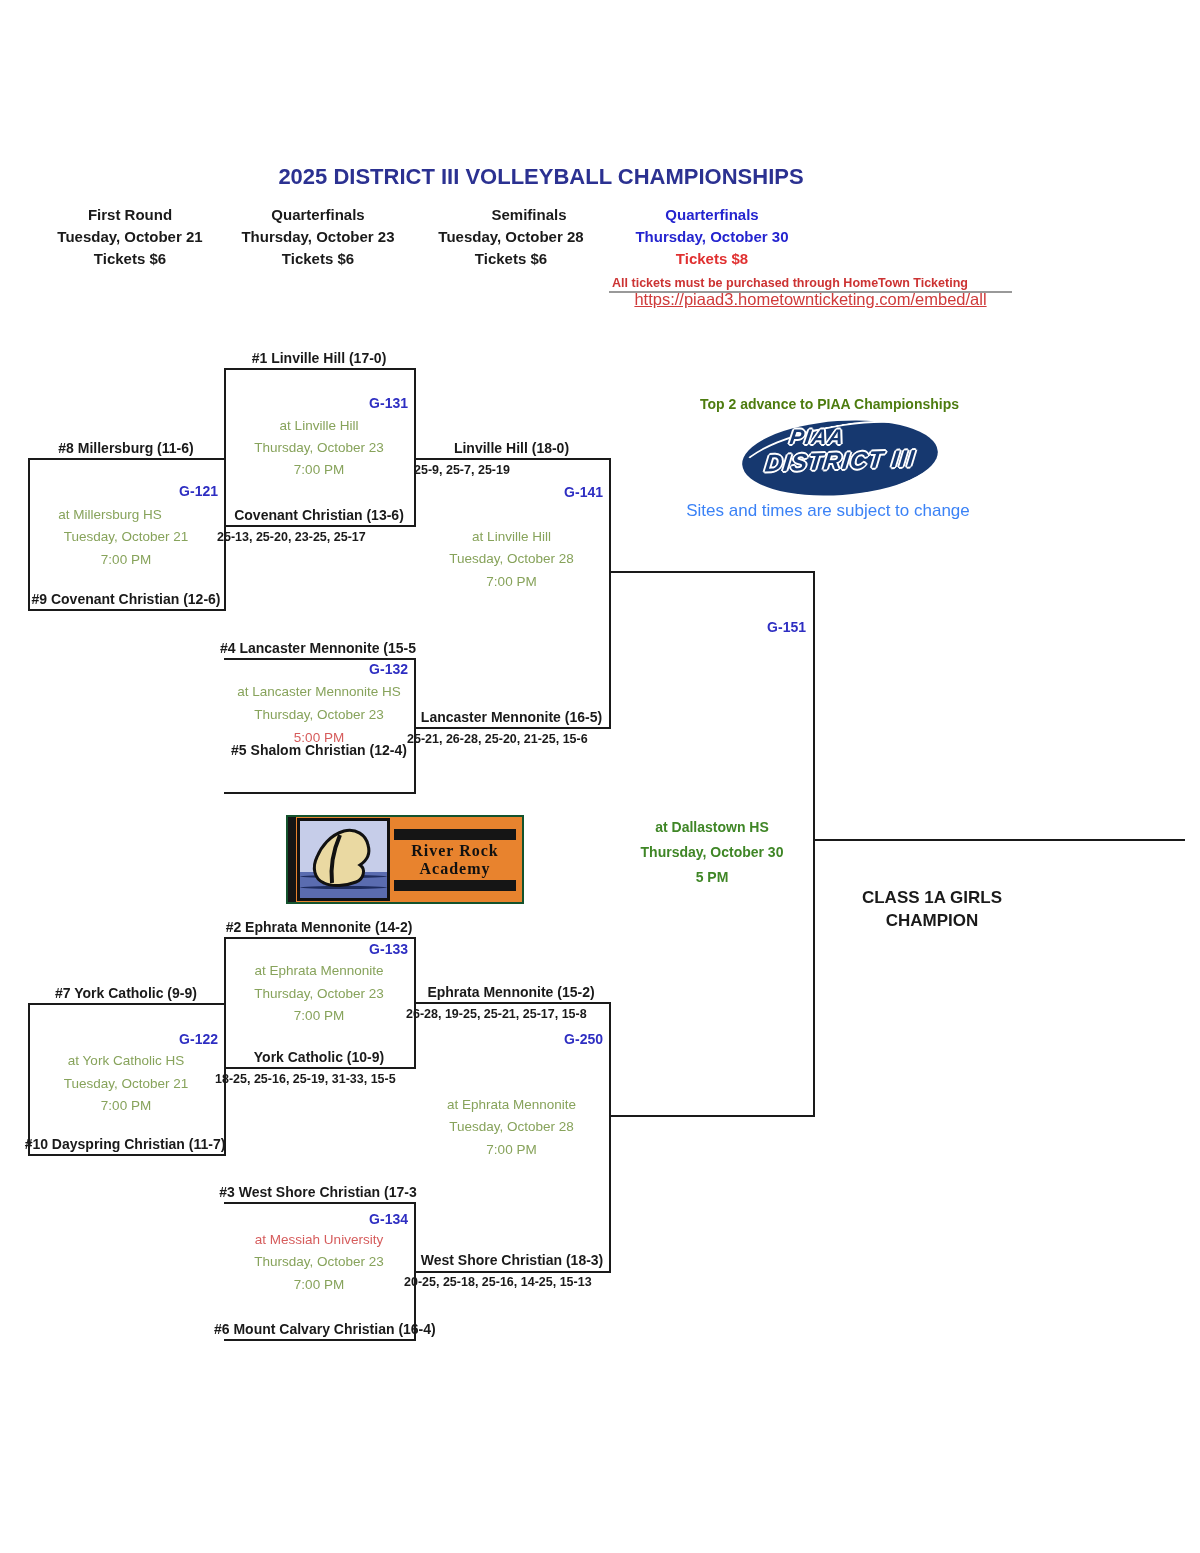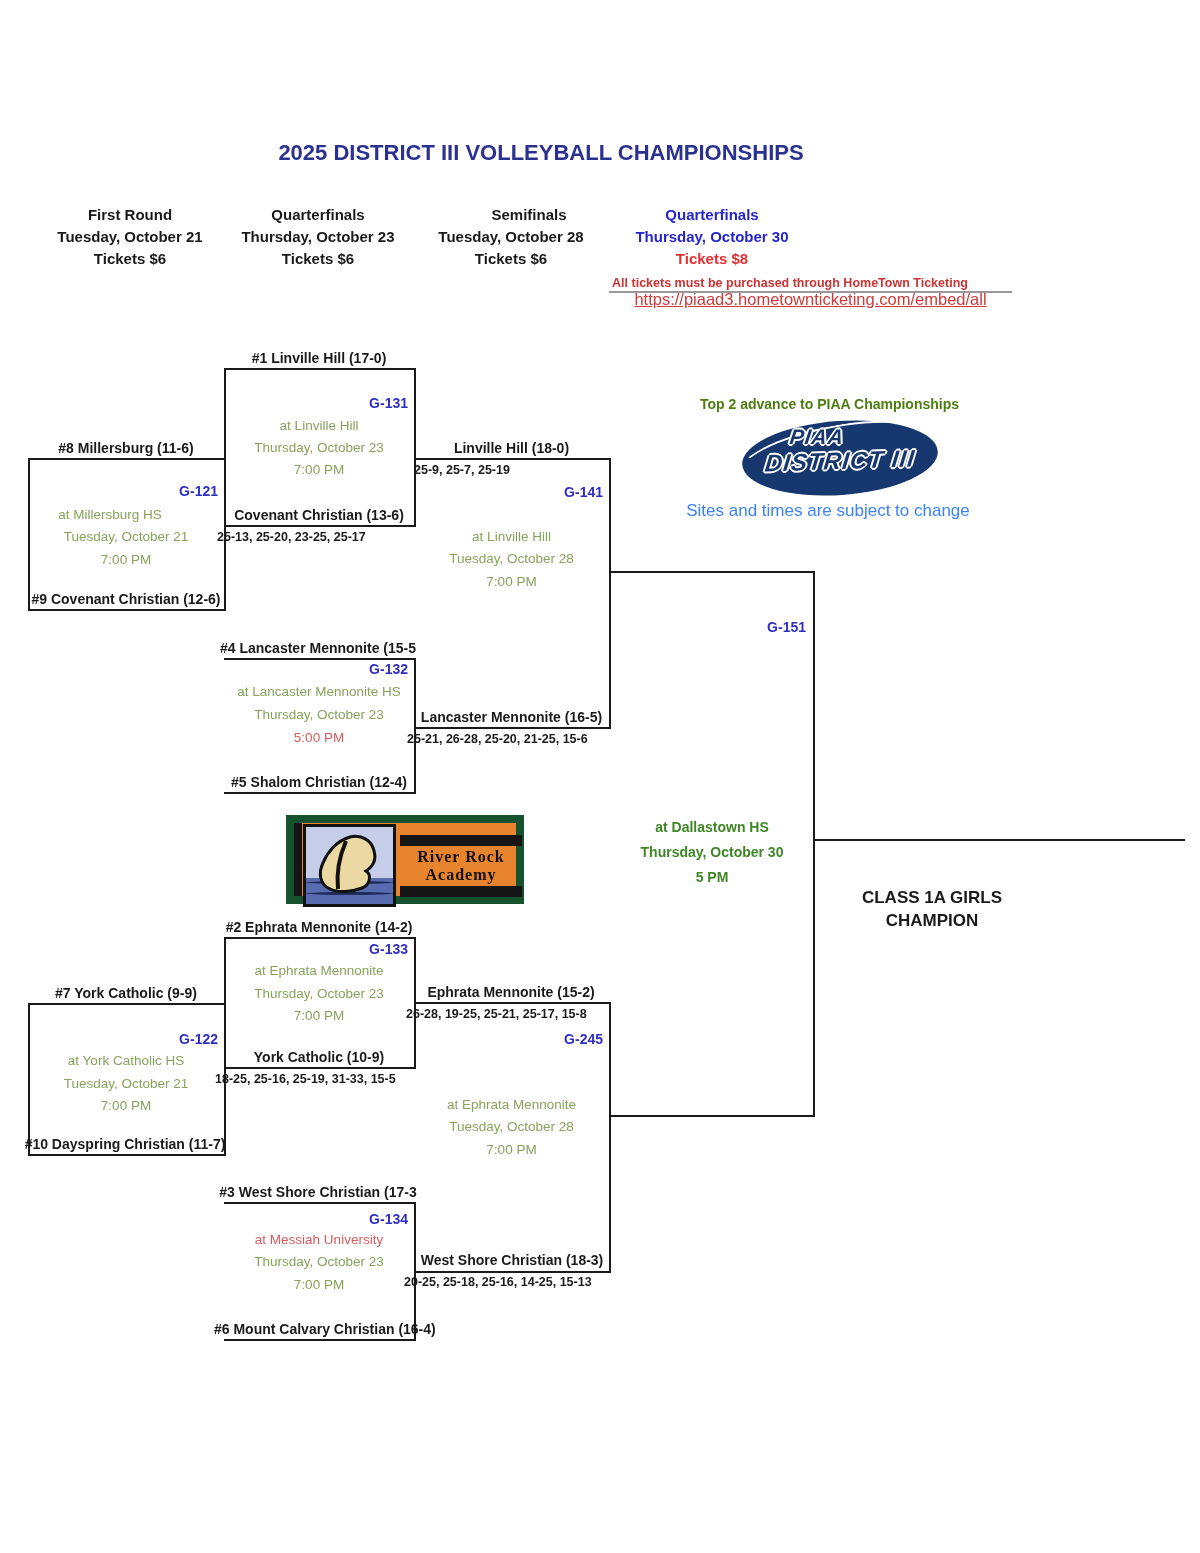--- a/index.html
+++ b/index.html
@@ -1,21 +1,21 @@
 <!DOCTYPE html>
 <html><head>
 <meta charset="utf-8">
 <style>
   html,body{margin:0;padding:0;background:#fff;}
   .page{position:relative;width:1200px;height:1553px;background:#ffffff;
         font-family:"Liberation Sans",sans-serif;color:#1a1a1a;overflow:hidden;}
   .hl{position:absolute;height:2px;background:#1a1a1a;}
   .vl{position:absolute;width:2px;background:#1a1a1a;}
   .title{position:absolute;left:0;width:1082px;text-align:center;font-weight:700;
-         font-size:22px;color:#2b3191;white-space:nowrap;}
+         font-size:22px;color:#2b3191;white-space:nowrap;margin-top:24px;}
   .hdr{position:absolute;font-weight:700;font-size:15px;text-align:center;white-space:nowrap;}
   .hdr.blue{color:#2424cf;} .hdr.redtix{color:#e03030;}
   .notice{position:absolute;font-size:12.5px;font-weight:700;color:#cc3333;
           text-align:center;white-space:nowrap;}
   .urlclip{position:absolute;overflow:hidden;}
   .url{display:block;margin-top:-3px;font-size:16.5px;color:#cf3a3a;
        text-decoration:underline;text-align:center;white-space:nowrap;cursor:pointer;}
   .team{position:absolute;font-weight:700;font-size:14px;text-align:center;white-space:nowrap;}
   .score{position:absolute;font-weight:700;font-size:12.5px;text-align:left;white-space:nowrap;}
   .gid{position:absolute;font-weight:700;font-size:14px;color:#2e2ec2;
@@ -41,21 +41,21 @@
            transform:skewX(-8deg);
            text-shadow:-2px 0 #fff,2px 0 #fff,0 -2px #fff,0 2px #fff,
                        -1px -1px #fff,1px 1px #fff,-1px 1px #fff,1px -1px #fff;}
   .piaa-t2{position:absolute;left:0;top:26px;width:196px;text-align:center;
            font-size:24px;font-weight:700;font-style:italic;color:#16386f;letter-spacing:1px;
            transform:skewX(-8deg) rotate(-2deg);
            text-shadow:-2px 0 #fff,2px 0 #fff,0 -2px #fff,0 2px #fff,
                        -1px -1px #fff,1px 1px #fff,-1px 1px #fff,1px -1px #fff;}
   
   .rr{position:absolute;left:286px;top:815px;width:238px;height:89px;background:#e8832e;
-      border:8px solid #14532d;box-sizing:border-box;}
+      border:2px solid #14532d;box-sizing:border-box;}
   .rr-bar-left{position:absolute;left:0;top:0;width:8px;height:100%;background:#151515;}
   .rr-sq{position:absolute;left:9px;top:1px;width:93px;height:83px;background:#c6cde9;
          border:3px solid #111;box-sizing:border-box;}
   .rr-water{position:absolute;left:0;bottom:0;width:100%;height:26px;background:#5a6cb0;}
   .rr-wave{position:absolute;left:0;width:100%;height:3px;background:#1e2c5e;border-radius:50%;}
   .rr-bar-top{position:absolute;left:106px;top:12px;width:122px;height:11px;background:#151515;}
   .rr-bar-bot{position:absolute;left:106px;top:63px;width:122px;height:11px;background:#151515;}
   .rr-t{position:absolute;left:102px;width:130px;text-align:center;color:#111;
         font-family:"Liberation Serif",serif;font-weight:700;font-size:16px;letter-spacing:1px;
         white-space:nowrap;}
@@ -143,21 +143,21 @@
   <div class="gid" style="left:503px;top:484px;width:100px">G-141</div>
   <div class="info" style="left:414px;top:529px;width:195px">at Linville Hill</div>
   <div class="info" style="left:414px;top:551px;width:195px">Tuesday, October 28</div>
   <div class="info" style="left:414px;top:574px;width:195px">7:00 PM</div>
 
   <div class="team" style="left:218px;top:640px;width:200px">#4 Lancaster Mennonite (15-5</div>
   <div class="gid" style="left:308px;top:661px;width:100px">G-132</div>
   <div class="info" style="left:224px;top:684px;width:190px">at Lancaster Mennonite HS</div>
   <div class="info" style="left:224px;top:707px;width:190px">Thursday, October 23</div>
   <div class="info redtime" style="left:224px;top:730px;width:190px">5:00 PM</div>
-  <div class="team" style="left:224px;top:774px;width:190px">#5 Shalom Christian (12-4)</div>
+  <div class="team" style="left:224px;top:742px;width:190px">#5 Shalom Christian (12-4)</div>
   <div class="team" style="left:414px;top:709px;width:195px">Lancaster Mennonite (16-5)</div>
   <div class="score" style="left:407px;top:732px;width:210px">25-21, 26-28, 25-20, 21-25, 15-6</div>
 
   <div class="notebold" style="left:700px;top:396px;width:300px">Top 2 advance to PIAA Championships</div>
 
   <div class="piaa">
     <div class="piaa-ellipse"></div>
     <div class="piaa-swoosh"></div>
     <div class="piaa-swoosh2"></div>
     <div class="piaa-t1">PIAA</div>
@@ -202,21 +202,21 @@
 
   <div class="team" style="left:28px;top:985px;width:196px">#7 York Catholic (9-9)</div>
   <div class="gid" style="left:118px;top:1031px;width:100px">G-122</div>
   <div class="info" style="left:28px;top:1053px;width:196px">at York Catholic HS</div>
   <div class="info" style="left:28px;top:1076px;width:196px">Tuesday, October 21</div>
   <div class="info" style="left:28px;top:1098px;width:196px">7:00 PM</div>
   <div class="team" style="left:18px;top:1136px;width:214px">#10 Dayspring Christian (11-7)</div>
 
   <div class="team" style="left:411px;top:984px;width:200px">Ephrata Mennonite (15-2)</div>
   <div class="score" style="left:406px;top:1007px;width:210px">26-28, 19-25, 25-21, 25-17, 15-8</div>
-  <div class="gid" style="left:503px;top:1031px;width:100px">G-245</div>
+  <div class="gid" style="left:503px;top:1031px;width:100px">G-250</div>
   <div class="info" style="left:414px;top:1097px;width:195px">at Ephrata Mennonite</div>
   <div class="info" style="left:414px;top:1119px;width:195px">Tuesday, October 28</div>
   <div class="info" style="left:414px;top:1142px;width:195px">7:00 PM</div>
 
   <div class="team" style="left:216px;top:1184px;width:204px">#3 West Shore Christian (17-3</div>
   <div class="gid" style="left:308px;top:1211px;width:100px">G-134</div>
   <div class="info redtime" style="left:224px;top:1232px;width:190px">at Messiah University</div>
   <div class="info" style="left:224px;top:1254px;width:190px">Thursday, October 23</div>
   <div class="info" style="left:224px;top:1277px;width:190px">7:00 PM</div>
   <div class="team" style="left:214px;top:1321px;width:208px">#6 Mount Calvary Christian (16-4)</div>

